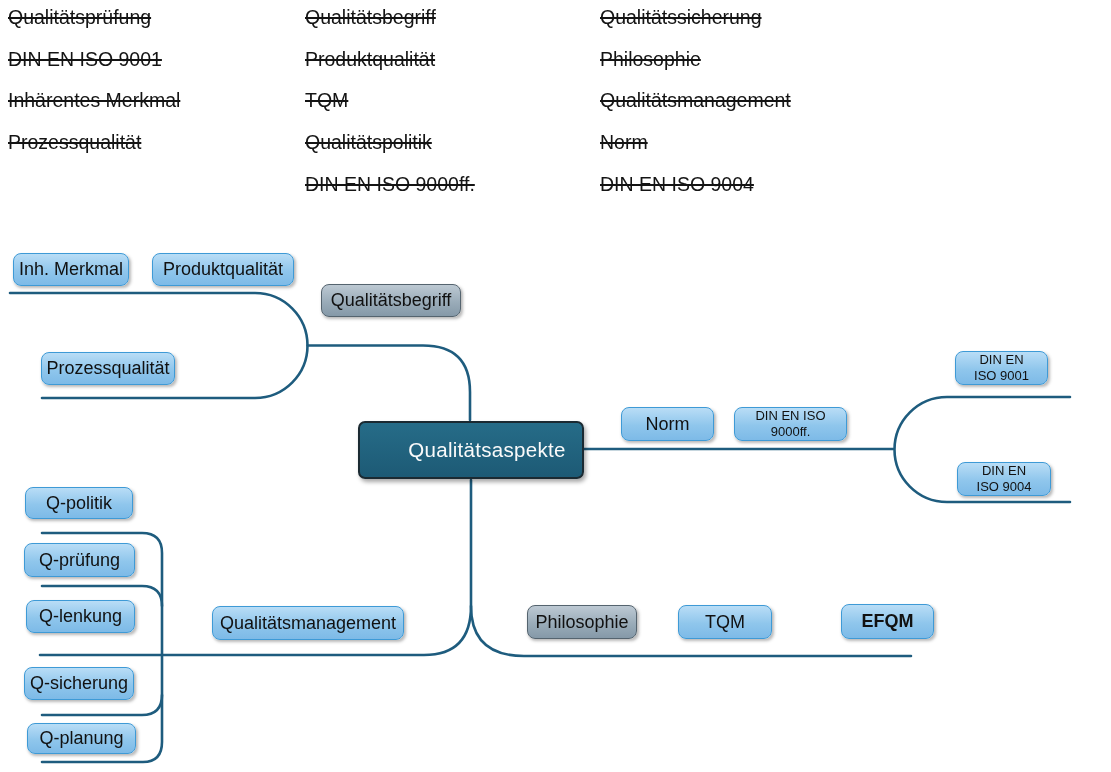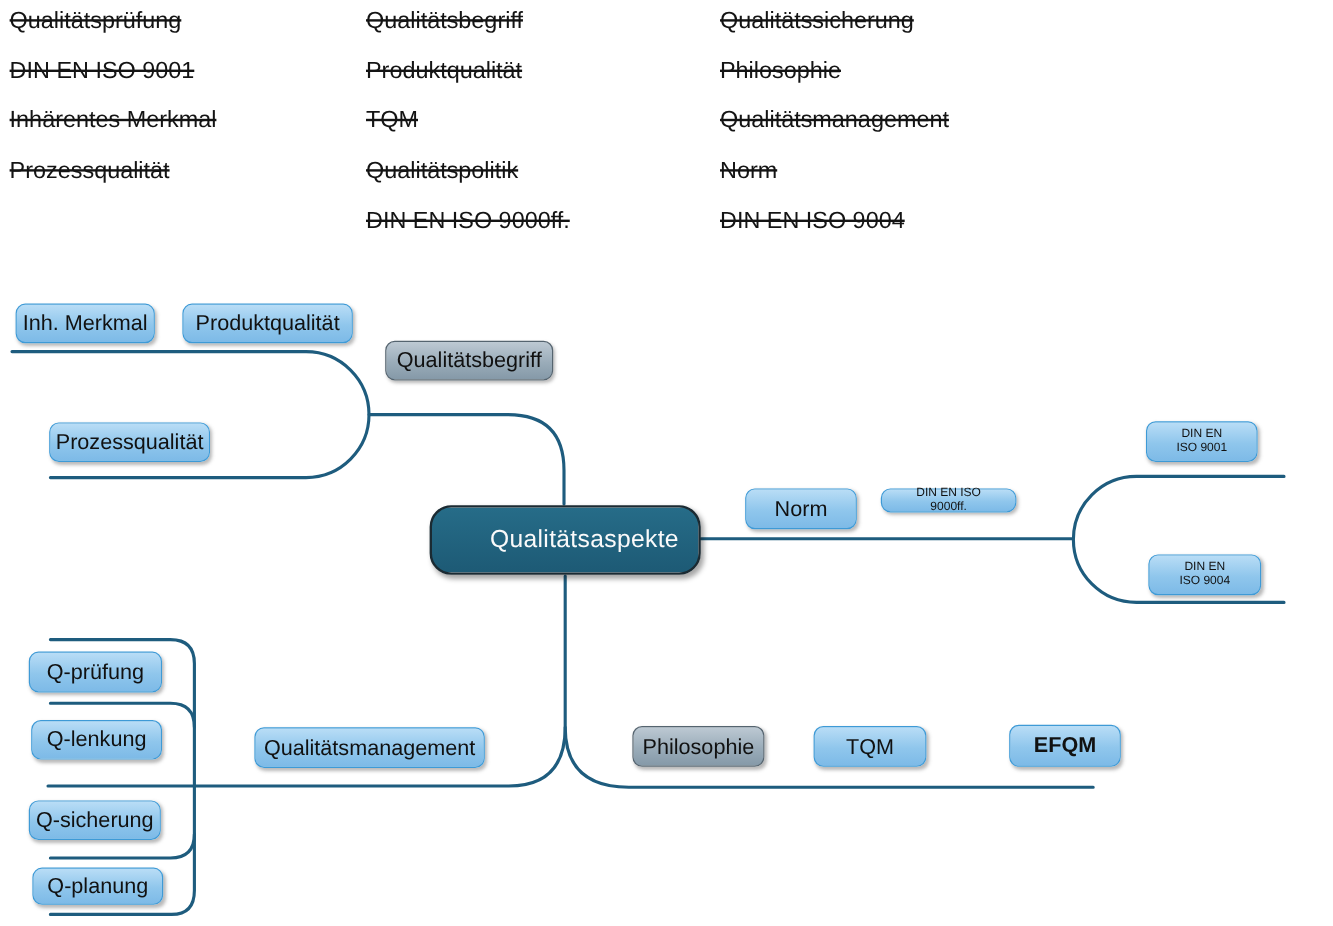--- a/index.html
+++ b/index.html
@@ -39,27 +39,27 @@
     line-height:1.25;
   }
   .chip.blue{
     background:linear-gradient(180deg,#B9DDF6 0%,#8FC6EC 55%,#7DBAE7 100%);
     border:1.4px solid #3E9AD6;
   }
   .chip.gray{
     background:linear-gradient(180deg,#BDC9D3 0%,#9AACB9 55%,#8599A8 100%);
     border:1.4px solid #55646F;
   }
-  .chip.small{font-size:10px;}
+  .chip.small{font-size:13px;}
   #node-center{
     position:absolute;
     display:flex;align-items:center;justify-content:center;
     background:linear-gradient(180deg,#266C88 0%,#1D5A75 100%);
     border:2.5px solid #1B2A32;
-    border-radius:18px;
+    border-radius:7px;
     color:#FAFAFA;
     font-size:20.5px;
     letter-spacing:0.3px;
     box-shadow:2px 3px 4px rgba(0,0,0,0.35);
     box-sizing:border-box;
     padding-left:32px;
   }
 </style>
 </head>
 <body>
@@ -109,27 +109,28 @@
   </svg>
 
   <div class="chip blue" style="left:13px;top:253px;width:116px;height:33px;">Inh. Merkmal</div>
   <div class="chip blue" style="left:152px;top:253px;width:142px;height:33px;">Produktqualität</div>
   <div class="chip gray" style="left:321px;top:284px;width:140px;height:33px;">Qualitätsbegriff</div>
   <div class="chip blue" style="left:41px;top:352px;width:134px;height:33px;">Prozessqualität</div>
 
   <div id="node-center" style="left:358px;top:421px;width:226px;height:58px;">Qualitätsaspekte</div>
 
   <div class="chip blue" style="left:621px;top:407px;width:93px;height:34px;">Norm</div>
-  <div class="chip blue small" style="left:734px;top:407px;width:113px;height:20px;">DIN EN ISO
+  <div class="chip blue small" style="left:734px;top:407px;width:113px;height:34px;">DIN EN ISO
 9000ff.</div>
   <div class="chip blue small" style="left:955px;top:351px;width:93px;height:34px;">DIN EN
 ISO 9001</div>
   <div class="chip blue small" style="left:957px;top:462px;width:94px;height:34px;">DIN EN
 ISO 9004</div>
 
+  <div class="chip blue" style="left:25px;top:487px;width:108px;height:32px;">Q-politik</div>
   <div class="chip blue" style="left:24px;top:543px;width:111px;height:34px;">Q-prüfung</div>
   <div class="chip blue" style="left:26px;top:600px;width:109px;height:33px;">Q-lenkung</div>
   <div class="chip blue" style="left:212px;top:606px;width:192px;height:34px;">Qualitätsmanagement</div>
   <div class="chip blue" style="left:24px;top:667px;width:110px;height:33px;">Q-sicherung</div>
   <div class="chip blue" style="left:27px;top:723px;width:109px;height:31px;">Q-planung</div>
 
   <div class="chip gray" style="left:527px;top:605px;width:110px;height:34px;">Philosophie</div>
   <div class="chip blue" style="left:678px;top:605px;width:94px;height:34px;">TQM</div>
   <div class="chip blue" style="left:841px;top:604px;width:93px;height:35px;font-weight:bold;">EFQM</div>
 

